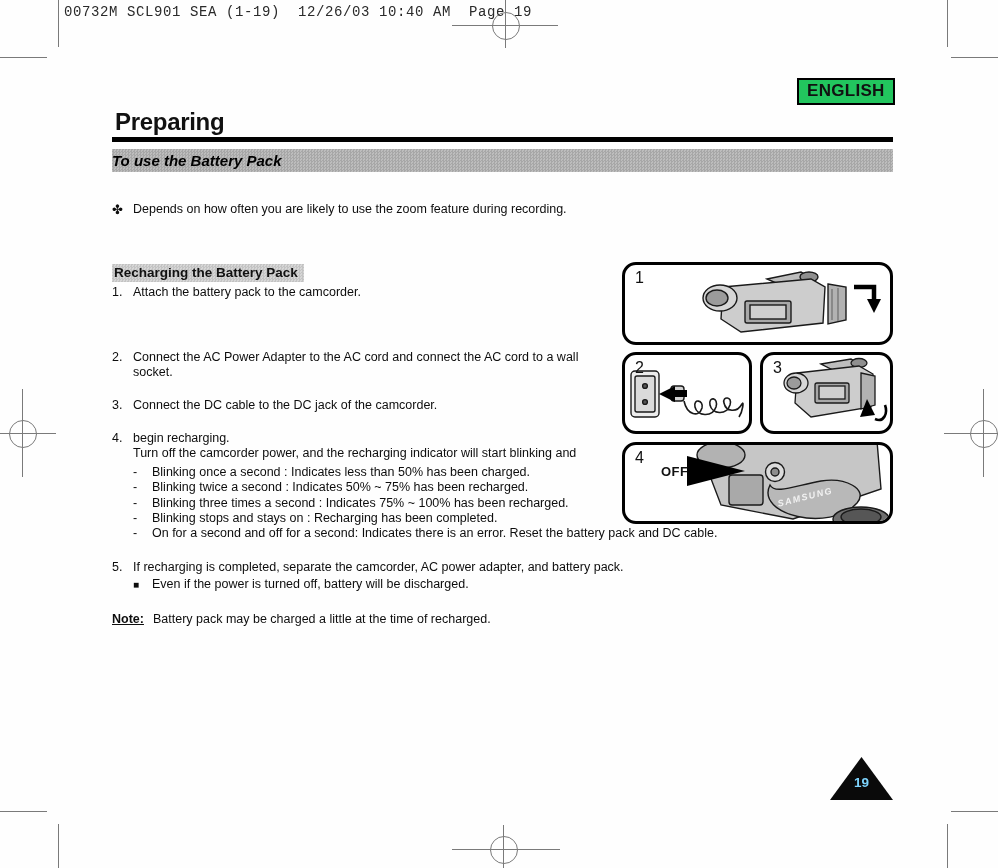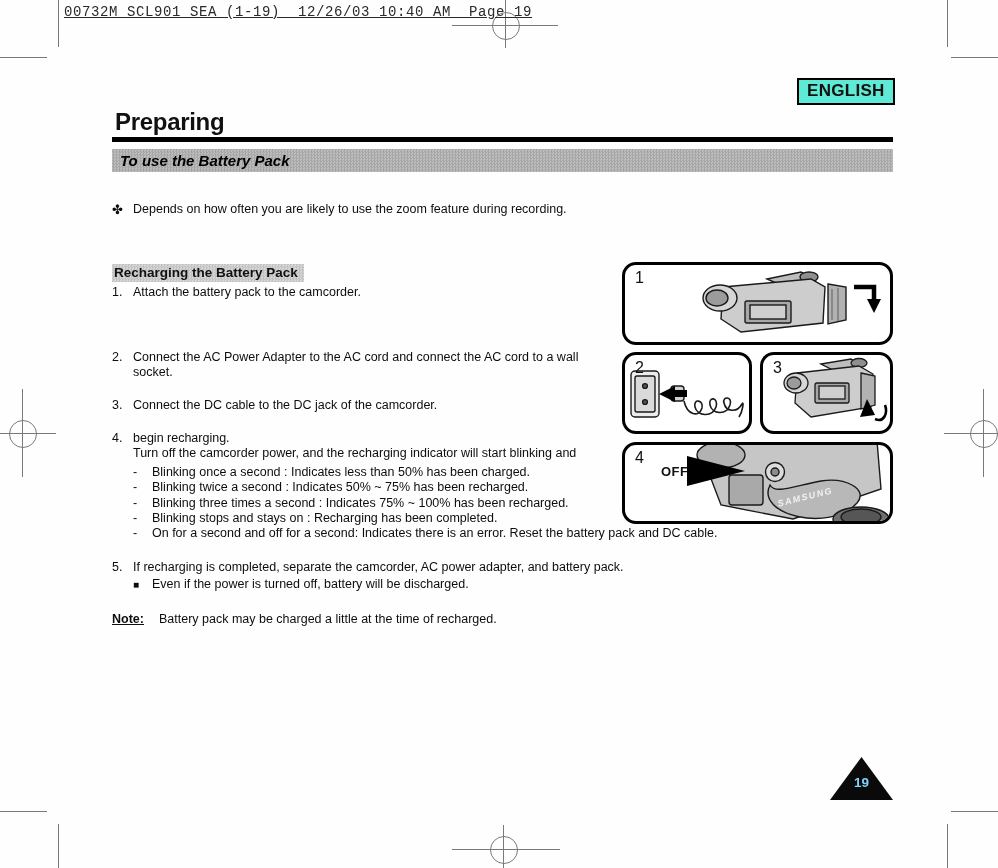--- a/index.html
+++ b/index.html
@@ -8,58 +8,58 @@
     font-family:"Liberation Sans", sans-serif; color:#111; overflow:hidden;
     margin:0 auto;
   }
   
   .mk{position:absolute; background:#7a7a7a;}
   .mk-c{position:absolute; width:26px; height:26px; border:1px solid #7a7a7a; border-radius:50%; background:transparent;}
   
   .print-header{
     position:absolute; left:64px; top:4px;
     font-family:"Liberation Mono","DejaVu Sans Mono",monospace;
-    font-size:14px; letter-spacing:0.6px; color:#2a2a2a; white-space:pre;text-decoration:underline;
+    font-size:14px; letter-spacing:0.6px; color:#2a2a2a; white-space:pre;
   }
   .english-badge{
     position:absolute; left:797px; top:78px; border:2.5px solid #000;
     padding:1px 8px 2px; font-weight:bold; font-size:17px; letter-spacing:0.3px;
-    background:#5eead4;
+    background:#22c55e;
   }
   .title{
     position:absolute; left:111px; top:104px; margin:4px;
     font-size:24px; font-weight:bold; letter-spacing:-0.3px;
   }
   .rule{position:absolute; left:112px; top:137px; width:781px; height:5px; background:#000;}
   .banner{
     position:absolute; left:112px; top:149px; width:781px; height:23px;
     background:conic-gradient(#a7a7a7 25%, #bdbdbd 0 50%, #a7a7a7 0 75%, #bdbdbd 0);
     background-size:3px 3px;
     font-style:italic; font-weight:bold; font-size:15px; line-height:23px;
-    padding-left:8px; box-sizing:border-box; color:#000;
+    box-sizing:border-box; color:#000;
   }
   .subhead{position:absolute; left:112px; white-space:nowrap;}
   .hl{
     background:conic-gradient(#c3c3c3 25%, #d6d6d6 0 50%, #c3c3c3 0 75%, #d6d6d6 0);
     background-size:3px 3px;
     font-weight:bold; font-size:13.5px; padding:1px 6px 2px 2px;
   }
   
   .row{position:absolute; left:112px; display:flex; align-items:flex-start;
        font-size:12.5px; line-height:15.4px; color:#0d0d0d;}
   .num{width:21px; flex:none;}
   .body{flex:1;}
   .nowrap{white-space:nowrap;}
   .dashlist{margin-top:3px;}
   .dashrow{display:flex;}
   .dashcol{width:19px; flex:none;}
   .sqrow{display:flex; margin-top:2px;}
   .sqcol{width:19px; flex:none; font-size:10px; line-height:15.4px;}
   .bul-glyph{width:21px; flex:none; font-size:13px;}
-  .note-label{font-weight:bold; text-decoration:underline; margin-right:15px;}
+  .note-label{font-weight:bold; text-decoration:underline; margin-right:9px;}
   
   .fig{
     position:absolute; border:3px solid #000; border-radius:14px; background:#fff;
     overflow:hidden;
   }
   .fig-label{position:absolute; left:10px; top:4px; font-size:16px; color:#111; z-index:3;}
   .fig svg{position:absolute; left:0; top:0;}
   .off-label{position:absolute; left:36px; top:19px; font-weight:bold; font-size:13px; letter-spacing:0.5px; z-index:3;}
   .strap-text{
     position:absolute; left:152px; top:47px; z-index:3;

